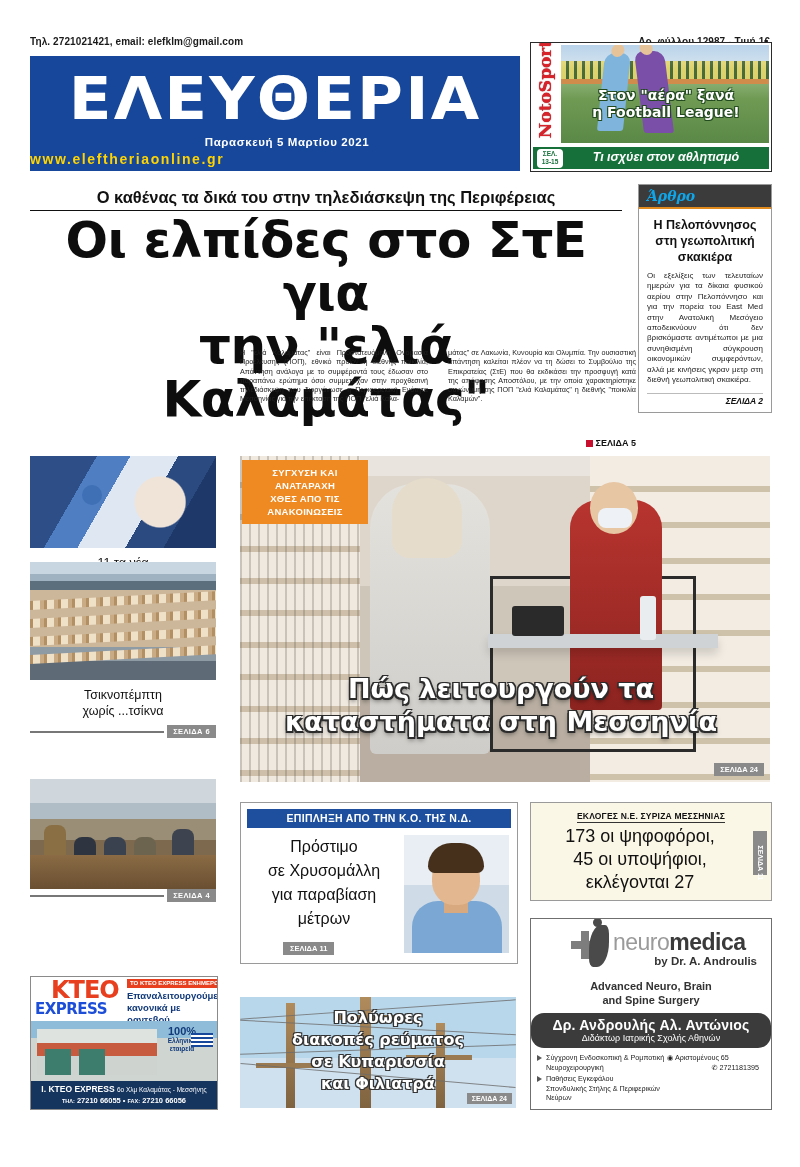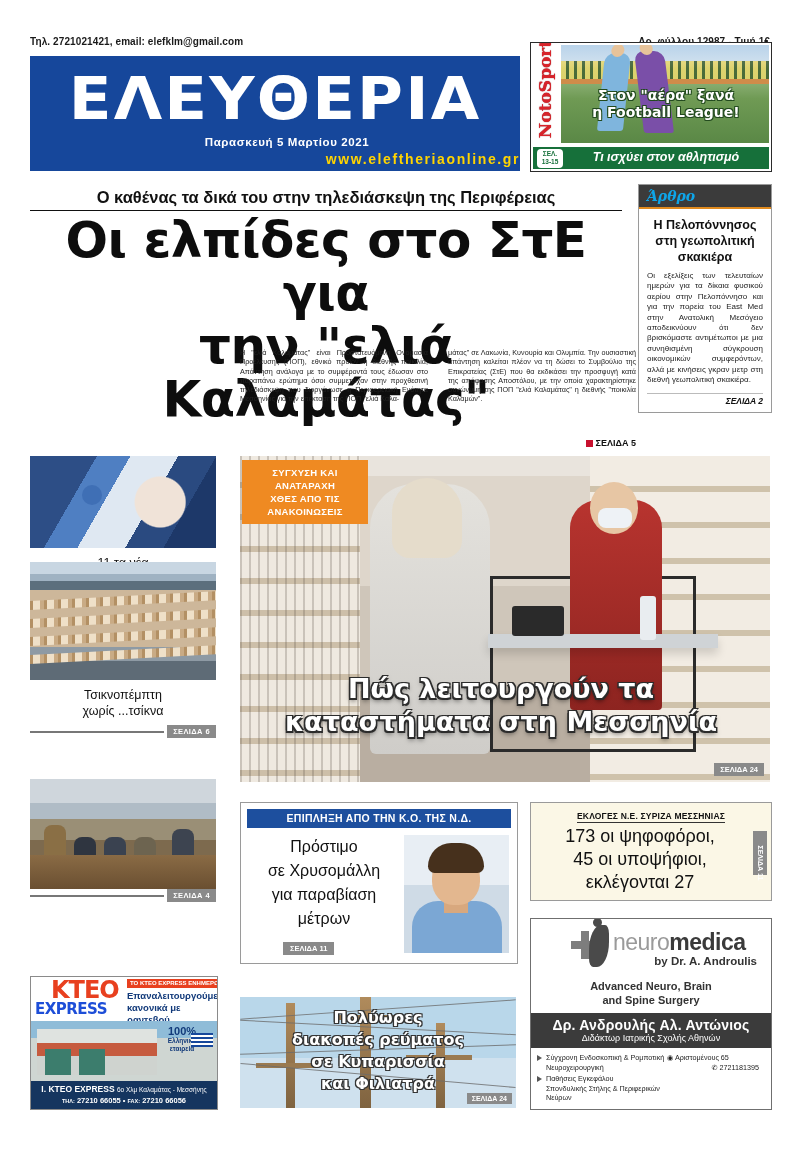--- a/index.html
+++ b/index.html
@@ -17,21 +17,21 @@
 
   
   #masthead{position:absolute;left:30px;top:56px;width:490px;height:115px;
     background:#16479b;overflow:hidden;}
   #mhTitle{position:absolute;left:0;top:12px;width:490px;text-align:center;
     font-family:"DejaVu Sans",sans-serif;font-weight:bold;font-size:58px;
     color:#ffffff;letter-spacing:2px;line-height:62px;
     transform:scaleX(1.08);transform-origin:center;}
   #mhDate{position:absolute;left:0;top:80px;width:514px;text-align:center;
     font-size:11.5px;color:#ffffff;font-weight:bold;letter-spacing:.6px;}
-  #mhUrl{position:absolute;left:0;top:95px;width:490px;text-align:right;
+  #mhUrl{position:absolute;left:0;top:95px;width:490px;text-align:left;
     font-size:14px;color:#ffd400;font-weight:bold;letter-spacing:1.6px;}
 
   
   #noto{position:absolute;left:530px;top:42px;width:240px;height:128px;
     border:1px solid #2b2b2b;background:#ffffff;overflow:hidden;}
   #notoLogo{position:absolute;left:0;top:0;width:30px;height:100px;
     background:#ffffff;}
   #notoLogo span{position:absolute;left:-36px;top:36px;width:100px;
     transform:rotate(-90deg);text-align:center;
     font-family:"DejaVu Serif",serif;font-weight:bold;font-size:17px;
@@ -208,21 +208,21 @@
   #nmSwoosh{position:absolute;left:58px;top:6px;width:20px;height:42px;
     background:#4a4a4a;border-radius:60% 20% 60% 20%;}
   #nmSwoosh:after{content:"";position:absolute;left:4px;top:-7px;width:9px;height:9px;
     border-radius:50%;background:#4a4a4a;}
   #nmName{position:absolute;left:82px;top:10px;font-size:23px;letter-spacing:-.5px;}
   #nmName .a{color:#9a9a9a;}
   #nmName .b{color:#3a3a3a;font-weight:bold;}
   #nmBy{position:absolute;right:14px;top:36px;font-size:11.5px;font-weight:bold;color:#333;}
   #nmAdv{text-align:center;font-size:11px;font-weight:bold;line-height:14px;color:#333;
     padding:2px 0 6px;}
-  #nmDark{background:#3b3b3b;color:#fff;text-align:center;padding:4px 0 5px;}
+  #nmDark{background:#3b3b3b;color:#fff;text-align:center;padding:4px 0 5px;border-radius:13px;}
   #nmDark .l1{font-size:14px;font-weight:bold;letter-spacing:.2px;}
   #nmDark .l2{font-size:9px;}
   #nmBlack{background:#111;color:#fff;text-align:center;font-size:8.5px;
     font-weight:bold;padding:3px 0;}
   #nmInfo{position:relative;padding:5px 6px 2px;font-size:7.2px;line-height:9.6px;color:#222;}
   #nmInfo .lcol{width:132px;}
   #nmInfo .rcol{position:absolute;right:6px;top:5px;width:98px;}
   #nmInfo .li{position:relative;padding-left:9px;margin-bottom:2px;}
   #nmInfo .li:before{content:"";position:absolute;left:0;top:2px;
     border-left:5px solid #555;border-top:3px solid transparent;border-bottom:3px solid transparent;}

